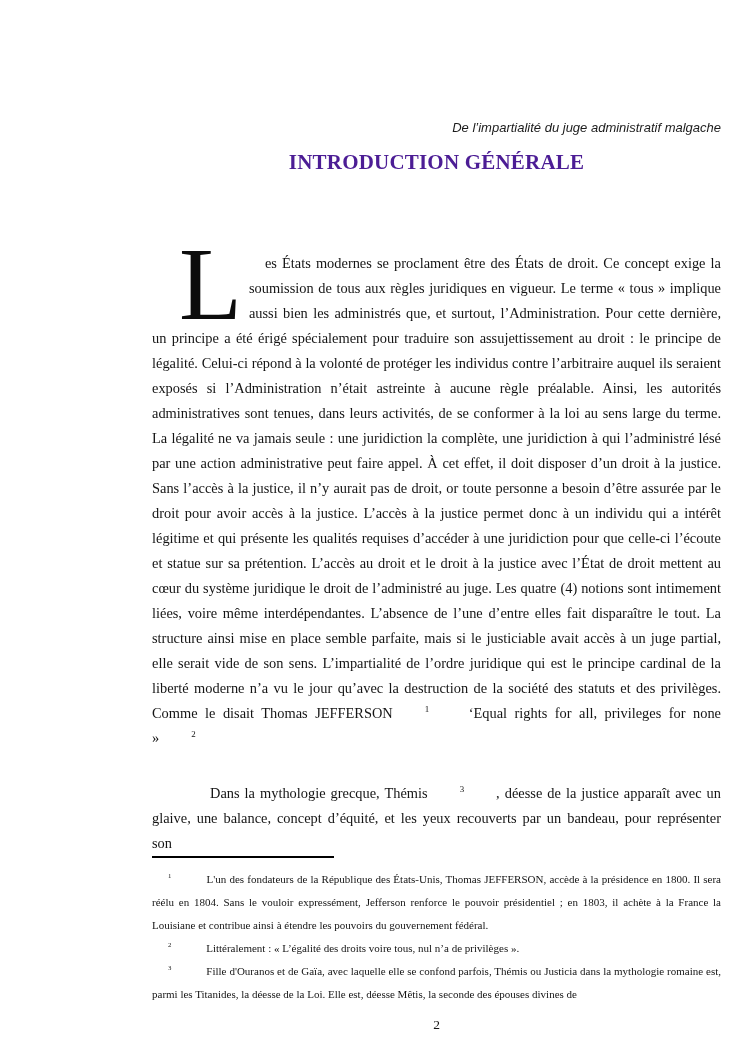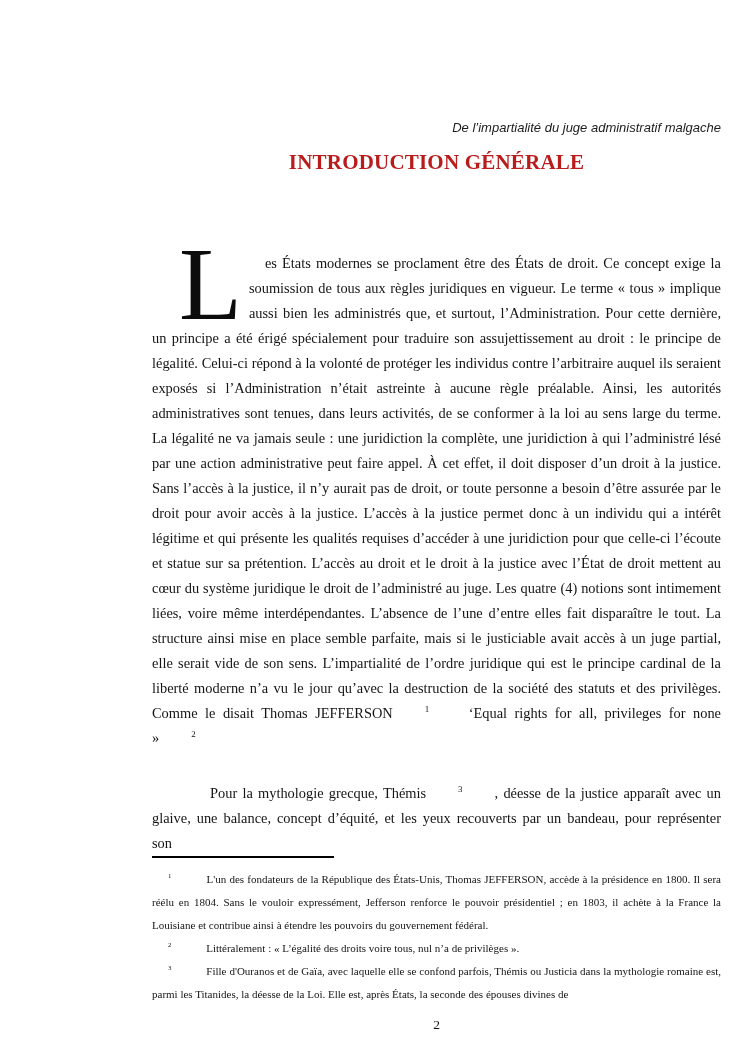--- a/index.html
+++ b/index.html
@@ -29,21 +29,21 @@
 
   .doc-title {
     position: absolute;
     top: 86px;
     left: 88px;
     width: 569px;
     text-align: center;
     font-size: 21px;
     font-weight: 700;
     letter-spacing: 0.2px;
-    color: #b91c1c;
+    color: #4c1d95;
   }
 
   .body-block {
     position: absolute;
     top: 187px;
     left: 88px;
     width: 569px;
     height: 601px;
     overflow: hidden;
     font-size: 14.4px;
@@ -113,26 +113,26 @@
 
 <div class="page">
 
   <div class="running-header">De l’impartialité du juge administratif malgache</div>
 
   <div class="doc-title">INTRODUCTION GÉNÉRALE</div>
 
   <div class="body-block">
     <p class="para para-1"><span class="dropcap">L</span><span>es États modernes se proclament être des États de droit. Ce concept exige la soumission de tous aux règles juridiques en vigueur. Le terme « tous » implique aussi bien les administrés que, et surtout, l’Administration. Pour cette dernière, un principe a été érigé spécialement pour traduire son assujettissement au droit : le principe de légalité. Celui-ci répond à la volonté de protéger les individus contre l’arbitraire auquel ils seraient exposés si l’Administration n’était astreinte à aucune règle préalable. Ainsi, les autorités administratives sont tenues, dans leurs activités, de se conformer à la loi au sens large du terme. La légalité ne va jamais seule : une juridiction la complète, une juridiction à qui l’administré lésé par une action administrative peut faire appel. À cet effet, il doit disposer d’un droit à la justice. Sans l’accès à la justice, il n’y aurait pas de droit, or toute personne a besoin d’être assurée par le droit pour avoir accès à la justice. L’accès à la justice permet donc à un individu qui a intérêt légitime et qui présente les qualités requises d’accéder à une juridiction pour que celle-ci l’écoute et statue sur sa prétention. L’accès au droit et le droit à la justice avec l’État de droit mettent au cœur du système juridique le droit de l’administré au juge. Les quatre (4) notions sont intimement liées, voire même interdépendantes. L’absence de l’une d’entre elles fait disparaître le tout. La structure ainsi mise en place semble parfaite, mais si le justiciable avait accès à un juge partial, elle serait vide de son sens. L’impartialité de l’ordre juridique qui est le principe cardinal de la liberté moderne n’a vu le jour qu’avec la destruction de la société des statuts et des privilèges. Comme le disait Thomas JEFFERSON</span><sup class="fnref">1</sup><span> ‘Equal rights for all, privileges for none »</span><sup class="fnref">2</sup></p>
 
-    <p class="para para-2"><span>Pour la mythologie grecque, Thémis</span><sup class="fnref">3</sup><span>, déesse de la justice apparaît avec un glaive, une balance, concept d’équité, et les yeux recouverts par un bandeau, pour représenter son</span></p>
+    <p class="para para-2"><span>Dans la mythologie grecque, Thémis</span><sup class="fnref">3</sup><span>, déesse de la justice apparaît avec un glaive, une balance, concept d’équité, et les yeux recouverts par un bandeau, pour représenter son</span></p>
   </div>
 
   <div class="fn-sep"></div>
 
   <div class="footnotes">
     <p class="footnote"><sup class="fn-num">1</sup> <span>L'un des fondateurs de la République des États-Unis, Thomas JEFFERSON, accède à la présidence en 1800. Il sera réélu en 1804. Sans le vouloir expressément, Jefferson renforce le pouvoir présidentiel ; en 1803, il achète à la France la Louisiane et contribue ainsi à étendre les pouvoirs du gouvernement fédéral.</span></p>
     <p class="footnote"><sup class="fn-num">2</sup> <span>Littéralement : « L’égalité des droits voire tous, nul n’a de privilèges ».</span></p>
-    <p class="footnote"><sup class="fn-num">3</sup> <span>Fille d'Ouranos et de Gaïa, avec laquelle elle se confond parfois, Thémis ou Justicia dans la mythologie romaine est, parmi les Titanides, la déesse de la Loi. Elle est, après États, la seconde des épouses divines de</span></p>
+    <p class="footnote"><sup class="fn-num">3</sup> <span>Fille d'Ouranos et de Gaïa, avec laquelle elle se confond parfois, Thémis ou Justicia dans la mythologie romaine est, parmi les Titanides, la déesse de la Loi. Elle est, déesse Mêtis, la seconde des épouses divines de</span></p>
   </div>
 
   <div class="page-number">2</div>
 
 </div>
 
 </body></html>

